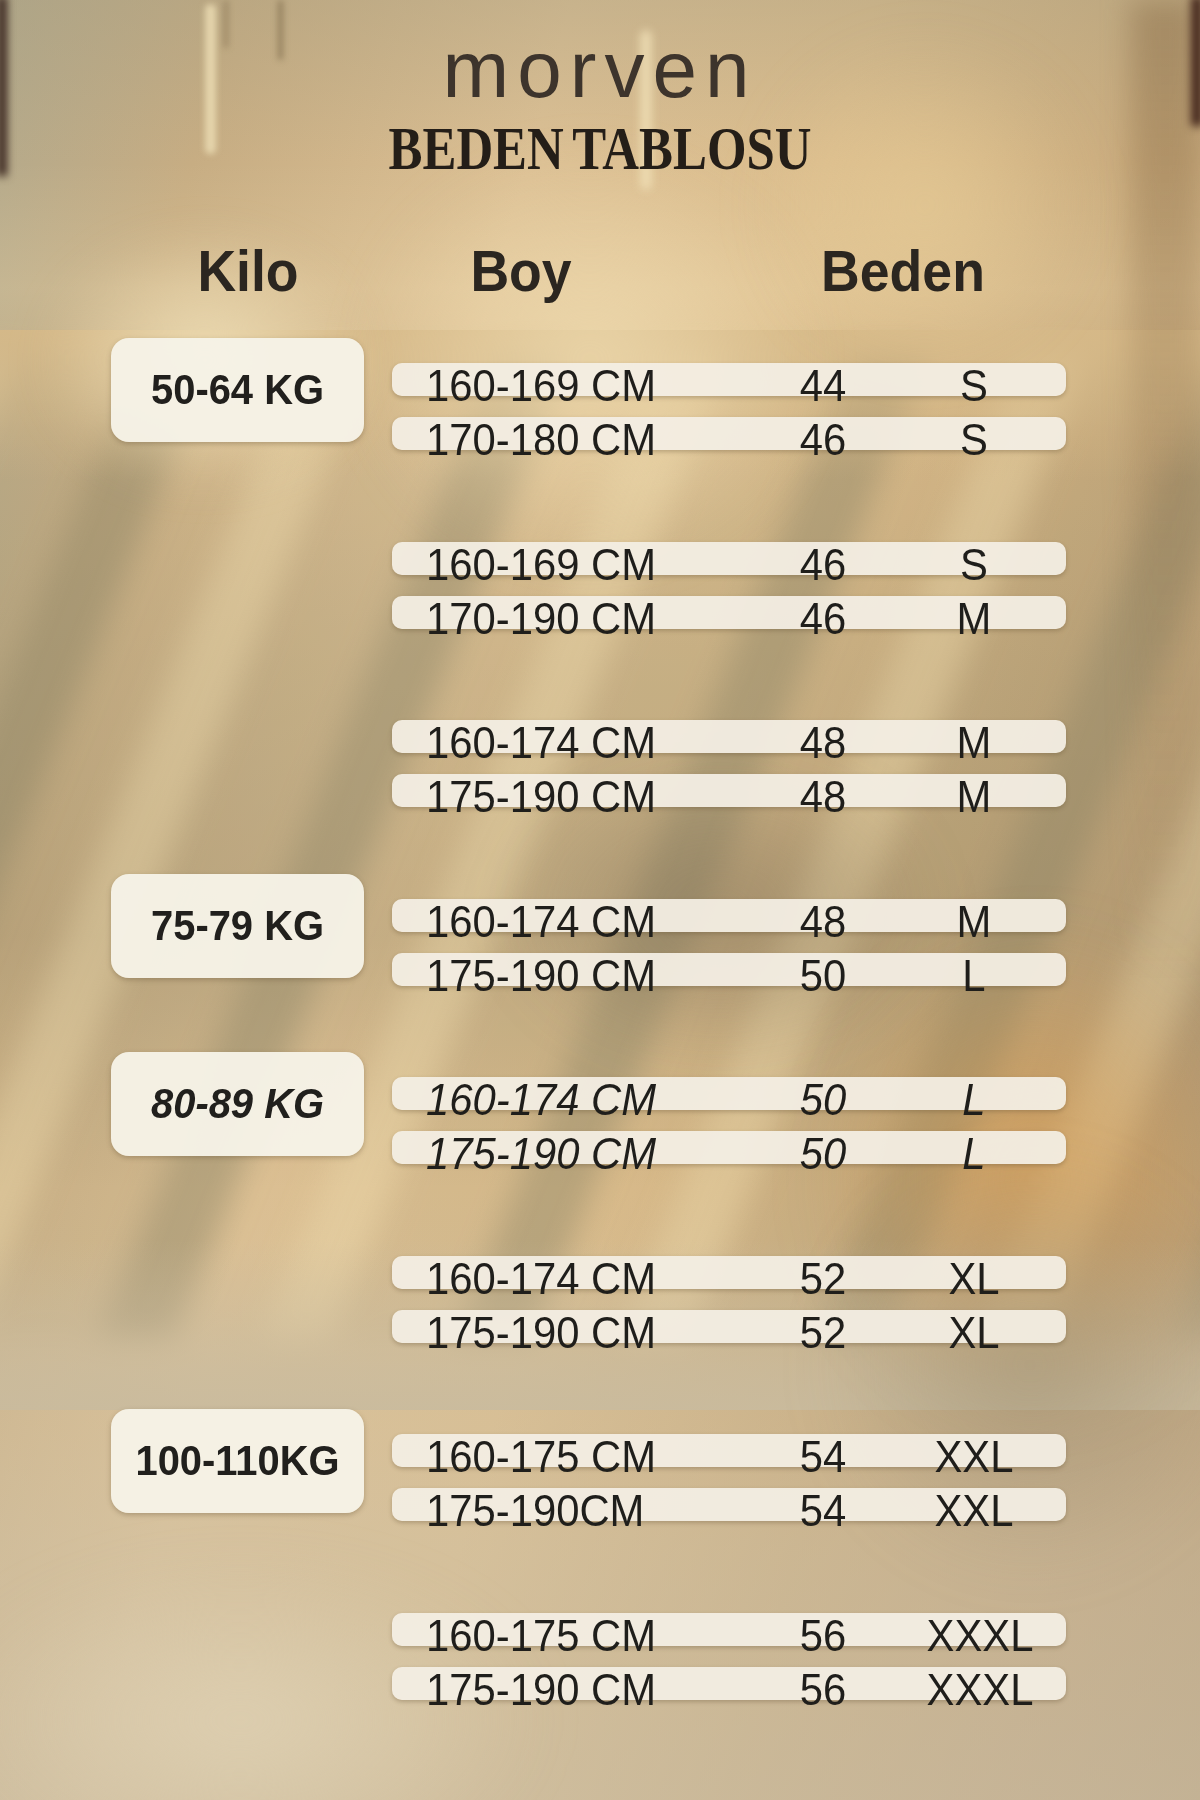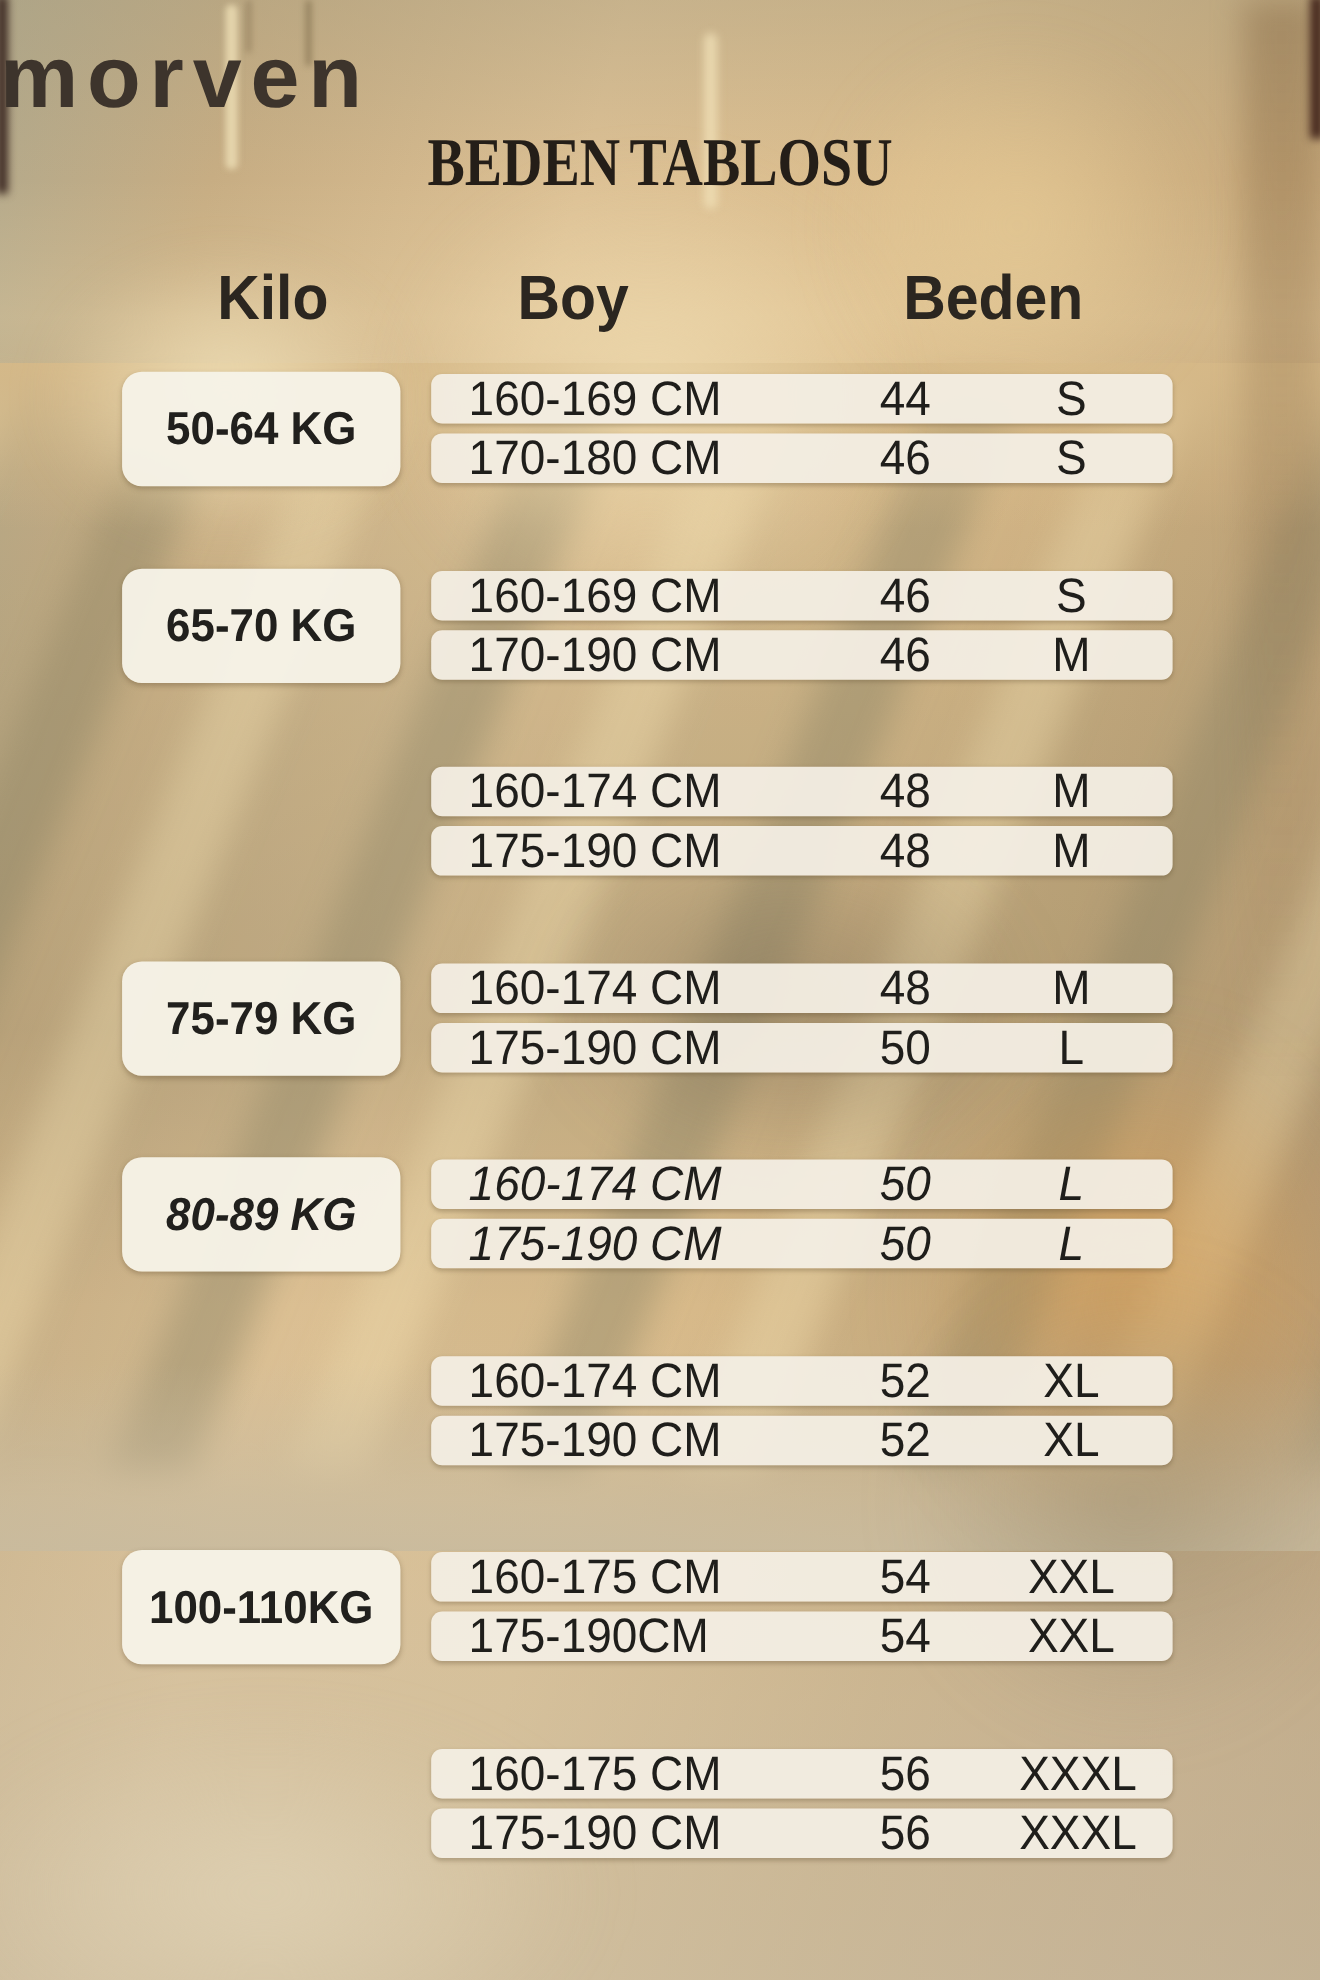--- a/index.html
+++ b/index.html
@@ -43,41 +43,41 @@
     background:linear-gradient(180deg,rgba(124,94,58,.38),rgba(124,94,58,.12) 60%,rgba(124,94,58,0));}
   .edgeL{position:absolute;left:-3px;top:-4px;width:10px;height:180px;background:#3a2620;filter:blur(4px);}
   .edgeR{position:absolute;right:-3px;top:-4px;width:12px;height:130px;background:#45281e;filter:blur(4px);}
   .botlight{position:absolute;left:-60px;top:1560px;width:600px;height:320px;filter:blur(30px);border-radius:50%;
     background:radial-gradient(closest-side,rgba(226,213,184,.7),rgba(226,213,184,0));}
   .botwedge{position:absolute;right:-40px;top:1150px;width:420px;height:430px;filter:blur(28px);border-radius:40%;
     background:radial-gradient(closest-side,rgba(150,141,116,.5),rgba(150,141,116,0));}
 
   
   .content{position:absolute;inset:0;}
-  .brand{position:absolute;top:30px;left:0;width:100%;text-align:left;
-    font-size:80px;font-weight:700;letter-spacing:8px;line-height:1;color:#3d342c;}
+  .brand{position:absolute;top:30px;left:0;width:100%;text-align:center;
+    font-size:80px;font-weight:400;letter-spacing:8px;line-height:1;color:#3d342c;}
   .subtitle{position:absolute;top:117px;left:0;width:100%;text-align:center;
     font-family:"Liberation Serif",serif;font-weight:700;font-size:62px;line-height:1;color:#241e18;
     transform:scaleX(.82);transform-origin:center;word-spacing:-4px;letter-spacing:0;}
   .hdr{position:absolute;top:242px;height:58px;line-height:58px;text-align:center;
     font-size:57px;font-weight:700;color:#2b2620;transform:scaleX(.94);transform-origin:center;}
   .hdr.kilo{left:128px;width:240px;}
   .hdr.boy{left:401px;width:240px;}
   .hdr.beden{left:783px;width:240px;}
 
   .block{position:absolute;left:0;width:1200px;height:104px;}
   .kilo-badge{position:absolute;left:111px;top:-2px;width:253px;height:104px;
     background:rgba(246,242,231,.96);border-radius:18px;
     box-shadow:0 2px 5px rgba(96,78,50,.35);}
   .kilo-badge span{position:absolute;left:0;top:0;width:100%;height:104px;line-height:104px;
     text-align:center;font-size:42px;font-weight:700;color:#21201d;display:block;
     transform:scaleX(.95);transform-origin:center;}
-  .row{position:absolute;left:392px;width:674px;height:45px;
+  .row{position:absolute;left:392px;width:674px;height:33px;
     background:rgba(243,238,227,.94);border-radius:10px;
-    box-shadow:0 2px 4px rgba(96,78,50,.33);}
+    box-shadow:0 2px 4px rgba(96,78,50,.33);margin-top:23px;}
   .row1{top:0;}
   .row2{top:54px;}
   .row span{position:absolute;top:0;height:45px;line-height:46px;font-size:44px;color:#1f1e1b;
     transform:scaleX(.95);transform-origin:left center;white-space:nowrap;}
   .row .boy{left:34px;}
   .row .num{left:391px;width:80px;text-align:center;transform-origin:center;}
   .row .ltr{left:532px;width:100px;text-align:center;transform-origin:center;}
 </style>
 </head>
 <body>
@@ -124,23 +124,20 @@
             <span class="num">44</span>
             <span class="ltr">S</span>
           </div>
           <div class="row row2">
             <span class="boy">170-180 CM</span>
             <span class="num">46</span>
             <span class="ltr">S</span>
           </div>
         </div>
         <div class="block" style="top: 518.5px;">
-          <div class="kilo-badge">
-            <span>65-70 KG</span>
-          </div>
           <div class="row row1">
             <span class="boy">160-169 CM</span>
             <span class="num">46</span>
             <span class="ltr">S</span>
           </div>
           <div class="row row2">
             <span class="boy">170-190 CM</span>
             <span class="num">46</span>
             <span class="ltr">M</span>
           </div>

